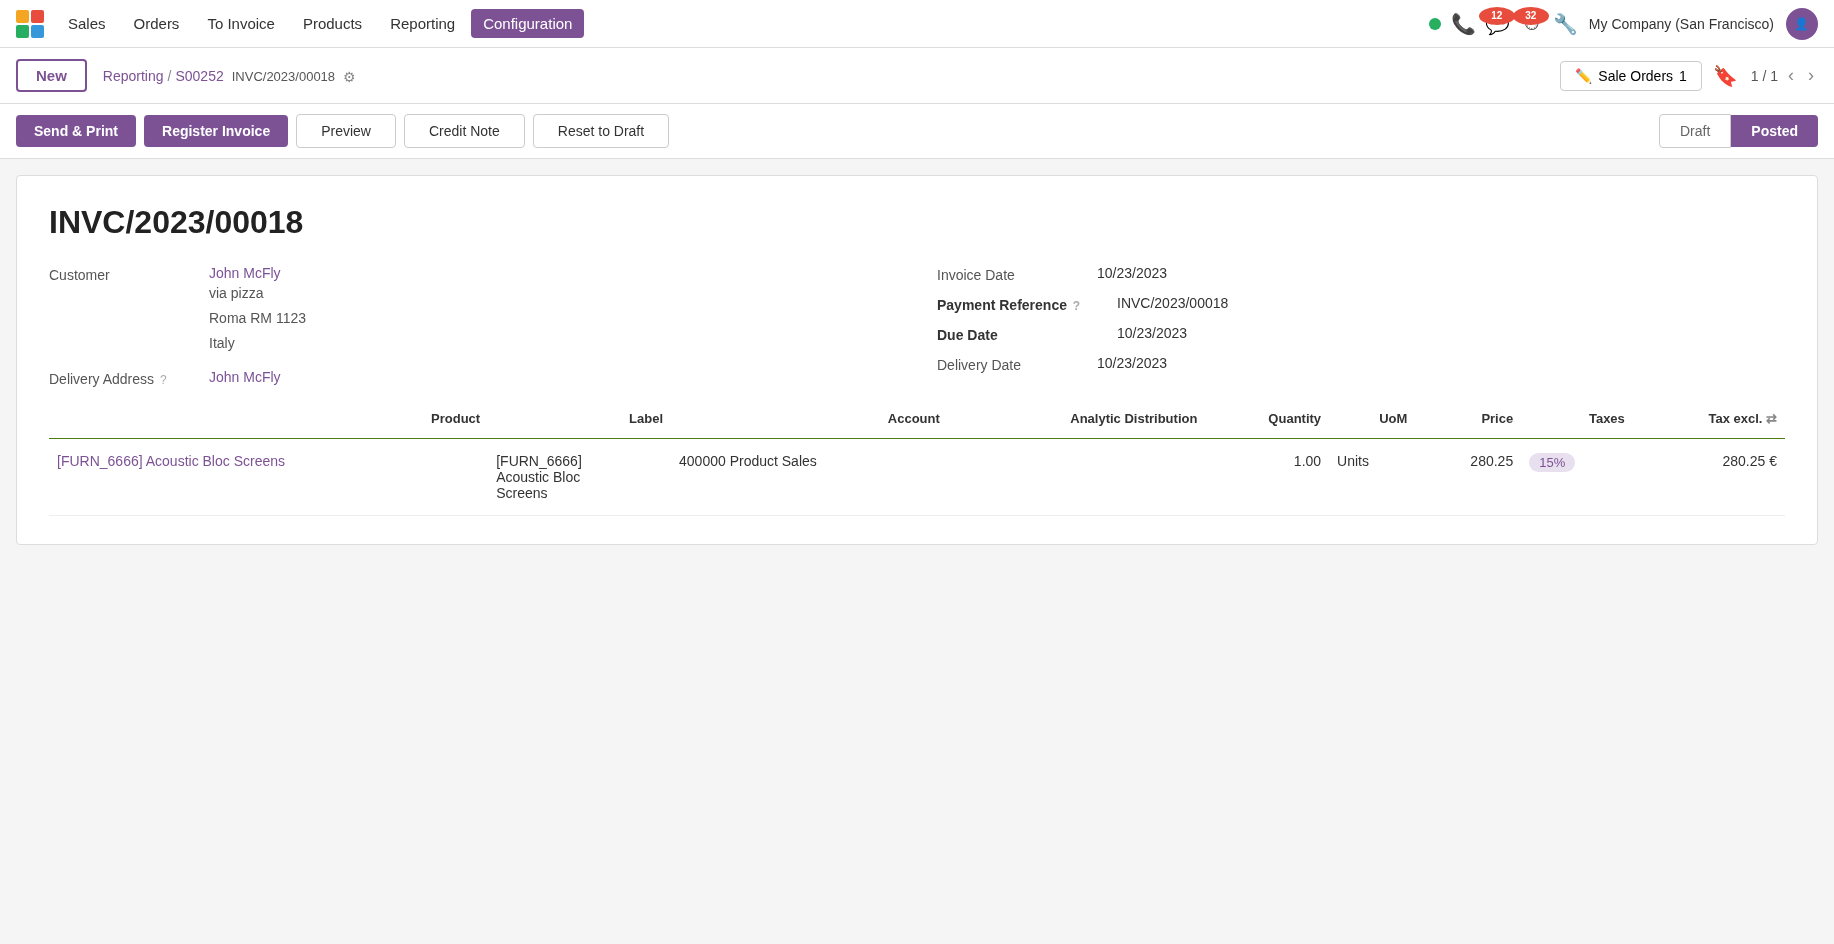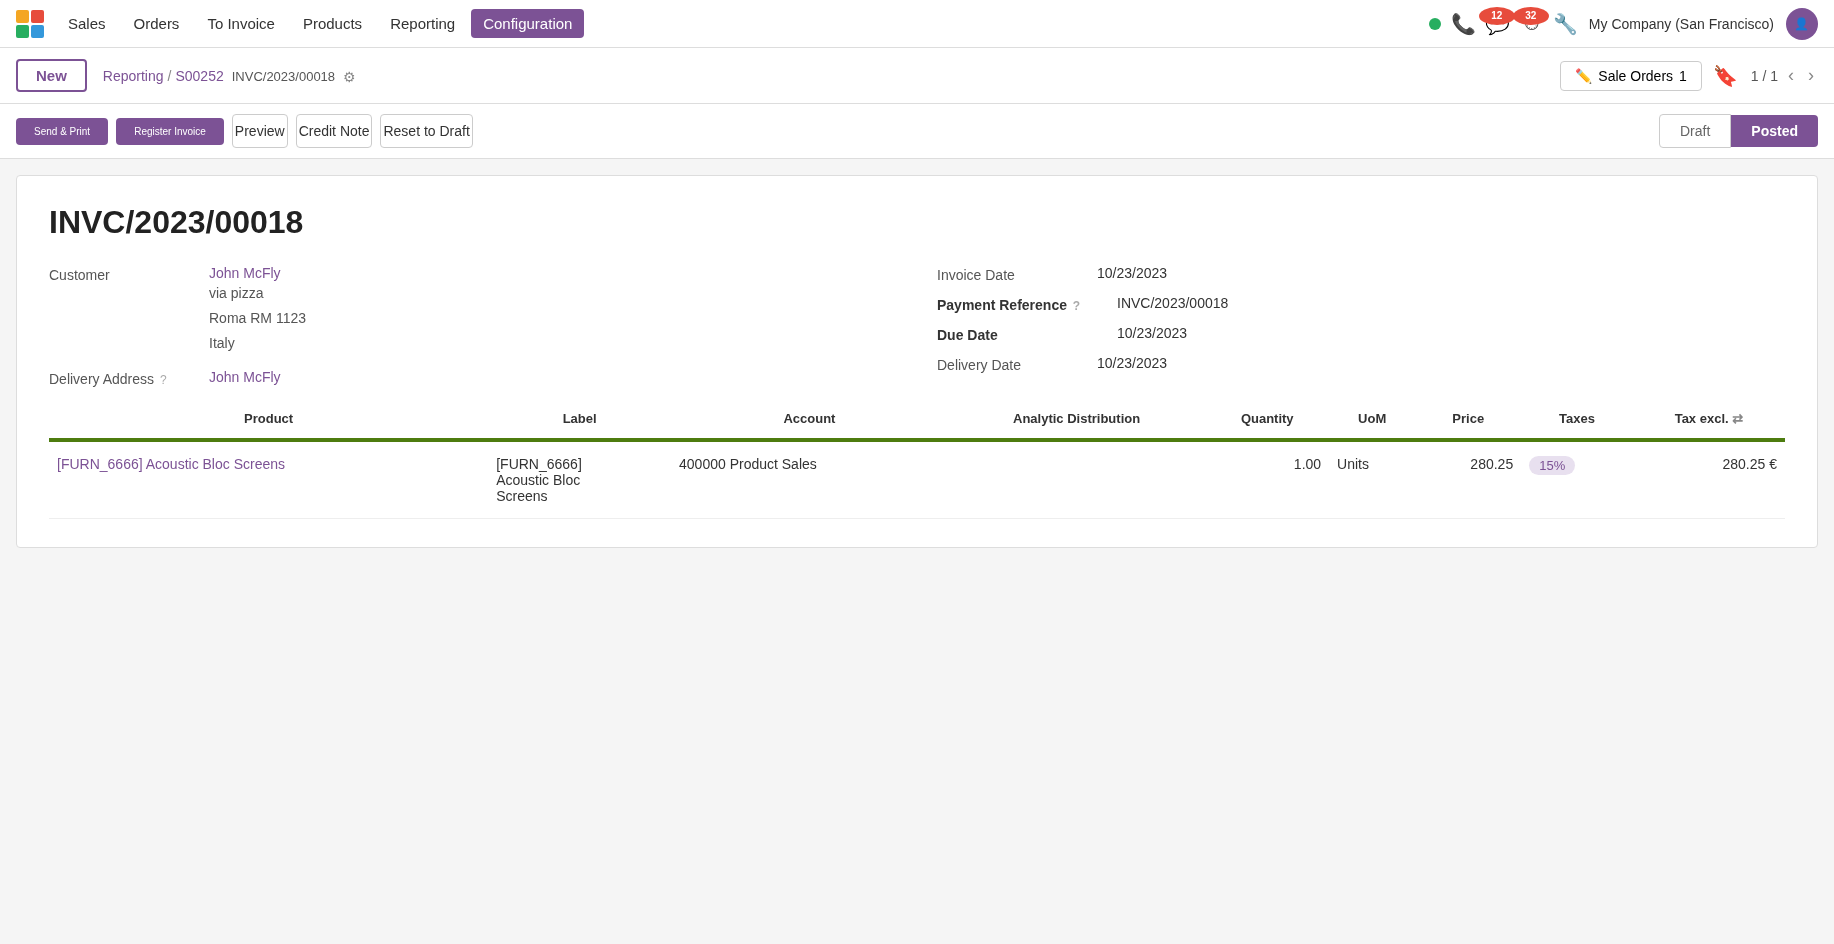--- a/index.html
+++ b/index.html
@@ -51,24 +51,24 @@
     .pag-btn { border: none; background: none; cursor: pointer; font-size: 18px; color: #888; padding: 0 4px; }
     .bookmark-icon { color: #888; cursor: pointer; font-size: 20px; }
 
     
     .actionbar {
       display: flex; align-items: center; background: #fff; border-bottom: 1px solid #ddd;
       padding: 10px 16px; gap: 8px;
     }
     .btn-primary {
       background: #7c5295; color: #fff; border: none; padding: 8px 18px;
-      border-radius: 4px; font-size: 10px; font-weight: 400; cursor: pointer;
+      border-radius: 4px; font-size: 14px; font-weight: 700; cursor: pointer;
     }
     .btn-secondary {
-      background: #fff; color: #333; border: 1px solid #ccc; padding: 8px 2px;
+      background: #fff; color: #333; border: 1px solid #ccc; padding: 8px 24px;
       border-radius: 4px; font-size: 14px; cursor: pointer;
     }
     .status-bar { margin-left: auto; display: flex; align-items: center; }
     .status-draft {
       padding: 8px 20px; border: 1px solid #ccc; color: #666; font-size: 14px;
       border-radius: 4px 0 0 4px; background: #fff;
     }
     .status-posted {
       padding: 8px 20px; background: #7c5295; color: #fff; font-size: 14px; font-weight: 600;
       border-radius: 0 4px 4px 0;
@@ -93,22 +93,22 @@
     .tabs { display: flex; border-bottom: 1px solid #ddd; margin-top: 24px; }
     .tab {
       padding: 12px 24px; cursor: pointer; font-size: 14px; color: #555;
       border-bottom: 2px solid transparent; margin-bottom: -1px;
     }
     .tab.active { border-bottom: 2px solid #7c5295; color: #333; font-weight: 600; }
 
     
     .invoice-table { width: 100%; border-collapse: collapse; margin-top: 0; }
     .invoice-table th {
-      text-align: center; font-weight: 700; font-size: 13px; color: #333;
-      padding: 12px 8px; border-bottom: 4px solid #4d7c0f; background: #fff;
+      text-align: right; font-weight: 700; font-size: 13px; color: #333;
+      padding: 12px 8px; border-bottom: 1px solid #4d7c0f; background: #fff;
     }
     .invoice-table td {
       padding: 14px 8px; font-size: 14px; color: #333;
       border-bottom: 1px solid #eee; vertical-align: top;
     }
     .product-link { color: #7c5295; cursor: pointer; }
     .tax-badge {
       background: #e8e0ef; color: #7c5295; border-radius: 12px;
       padding: 2px 10px; font-size: 13px; display: inline-block;
     }

